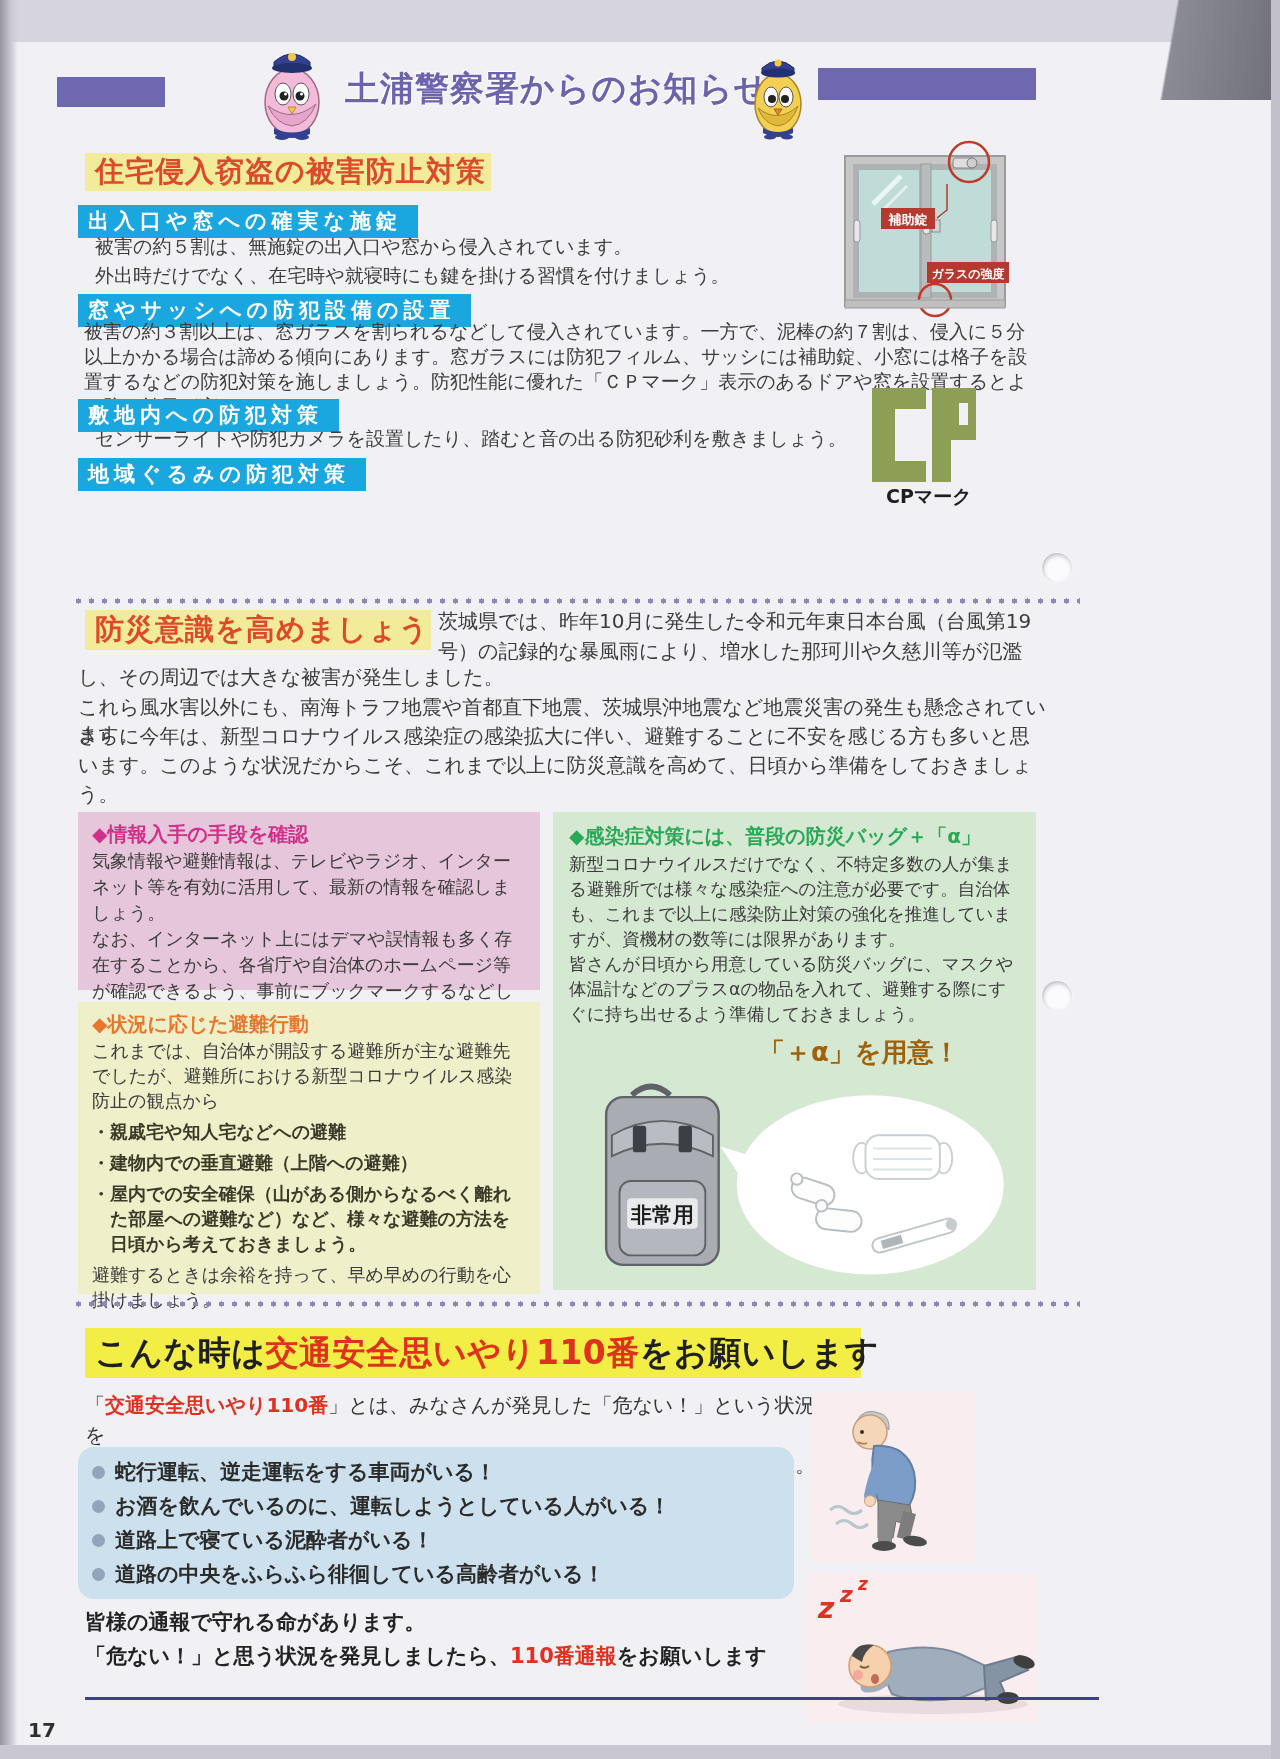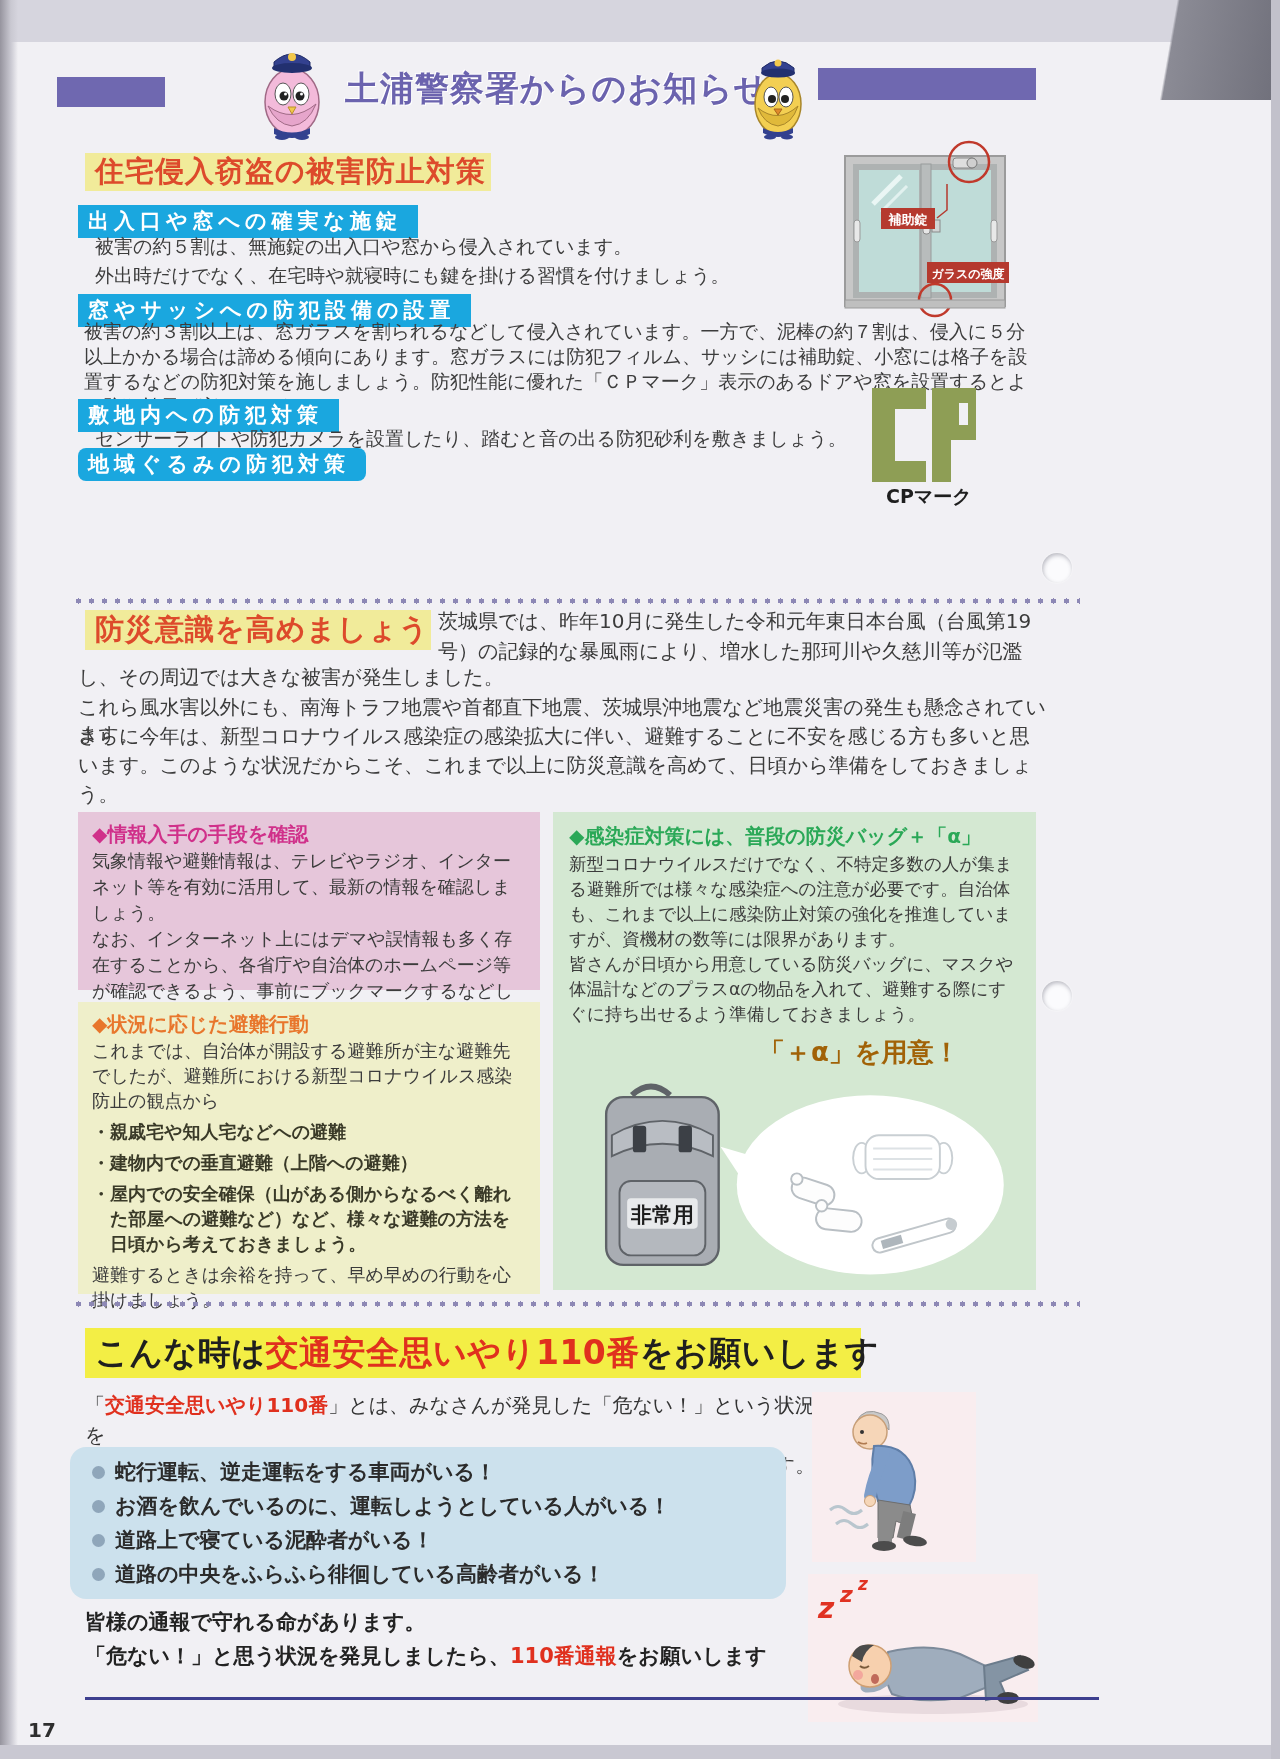--- a/index.html
+++ b/index.html
@@ -76,22 +76,22 @@
   .infect-box .box-head { color:#2aa857; }
   .infect-box .box-body { font-size:17.5px; line-height:25px; margin-top:2px; }
   .plus-alpha { font-size:26px; font-weight:bold; color:#a16207; margin:8px 0 8px 190px; white-space:nowrap; }
   .bag-illo { display:block; margin-top:2px; }
 
   
   .s3-title { left:85px; top:1328px; width:776px; height:50px; font-size:33px;
               background:#f3ee45; color:#1f1f1f; letter-spacing:0.5px; }
   .red { color:#e0301e; }
   .s3-intro { left:85px; top:1390px; width:750px; font-size:20px; line-height:30px; color:#333; }
-  .s3-box { position:absolute; left:70px; top:1447px; width:716px; height:152px;
-            background:#cce1ed; border-radius:16px; padding:8px 22px; }
+  .s3-box { position:absolute; left:78px; top:1447px; width:716px; height:152px;
+            background:#cce1ed; border-radius:16px; padding:8px 14px; }
   .s3-item { display:flex; align-items:center; height:34px; white-space:nowrap; }
   .s3-dot { width:13px; height:13px; border-radius:50%; background:#8fa6ba; margin-right:10px; flex:0 0 auto; }
   .s3-item span.txt { font-size:21px; font-weight:bold; color:#2b2b2b; }
   .s3-close1 { left:85px; top:1608px; font-size:21px; font-weight:bold; color:#222; }
   .s3-close2 { left:85px; top:1642px; font-size:21px; font-weight:bold; color:#222; white-space:nowrap; }
   .bottom-rule { position:absolute; left:85px; top:1697px; width:1014px; height:3px; background:#3d3f8f; }
 
   .illo-panel { position:absolute; background:#f9edef; }
   .illo-elder { left:812px; top:1392px; width:164px; height:170px; }
   .illo-sleep { left:808px; top:1574px; width:230px; height:148px; }
@@ -177,21 +177,21 @@
   <div class="sub-blue" style="left:78px; top:198px;">出入口や窓への確実な施錠</div>
   <p class="p-abs body-text pre p1">被害の約５割は、無施錠の出入口や窓から侵入されています。
 外出時だけでなく、在宅時や就寝時にも鍵を掛ける習慣を付けましょう。</p>
 
   <div class="sub-blue" style="left:78px; top:287px;">窓やサッシへの防犯設備の設置</div>
   <p class="p-abs body-text pre p2">被害の約３割以上は、窓ガラスを割られるなどして侵入されています。一方で、泥棒の約７割は、侵入に５分以上かかる場合は諦める傾向にあります。窓ガラスには防犯フィルム、サッシには補助錠、小窓には格子を設置するなどの防犯対策を施しましょう。防犯性能に優れた「ＣＰマーク」表示のあるドアや窓を設置するとより防犯効果が高まります。</p>
 
   <div class="sub-blue" style="left:78px; top:392px;">敷地内への防犯対策</div>
   <p class="p-abs body-text pre p3">センサーライトや防犯カメラを設置したり、踏むと音の出る防犯砂利を敷きましょう。</p>
 
-  <div class="sub-blue" style="left:78px; top:441px;border-radius:8px;">地域ぐるみの防犯対策</div>
+  <div class="sub-blue" style="left:78px; top:451px;">地域ぐるみの防犯対策</div>
 
   <svg class="cp-logo" viewBox="0 0 112 94">
     <path d="M4 0 H58 V21 H27 V73 H58 V94 H4 Z" fill="#8e9e55"></path>
     <rect x="64" y="0" width="19" height="94" fill="#8e9e55"></rect>
     <path fill-rule="evenodd" d="M83 0 H108 V52 H83 Z M91 15 H100 V37 H91 Z" fill="#8e9e55"></path>
   </svg>
   <div class="cp-label">CPマーク</div>
 
   <div class="dotted-sep sep1"></div>
 

